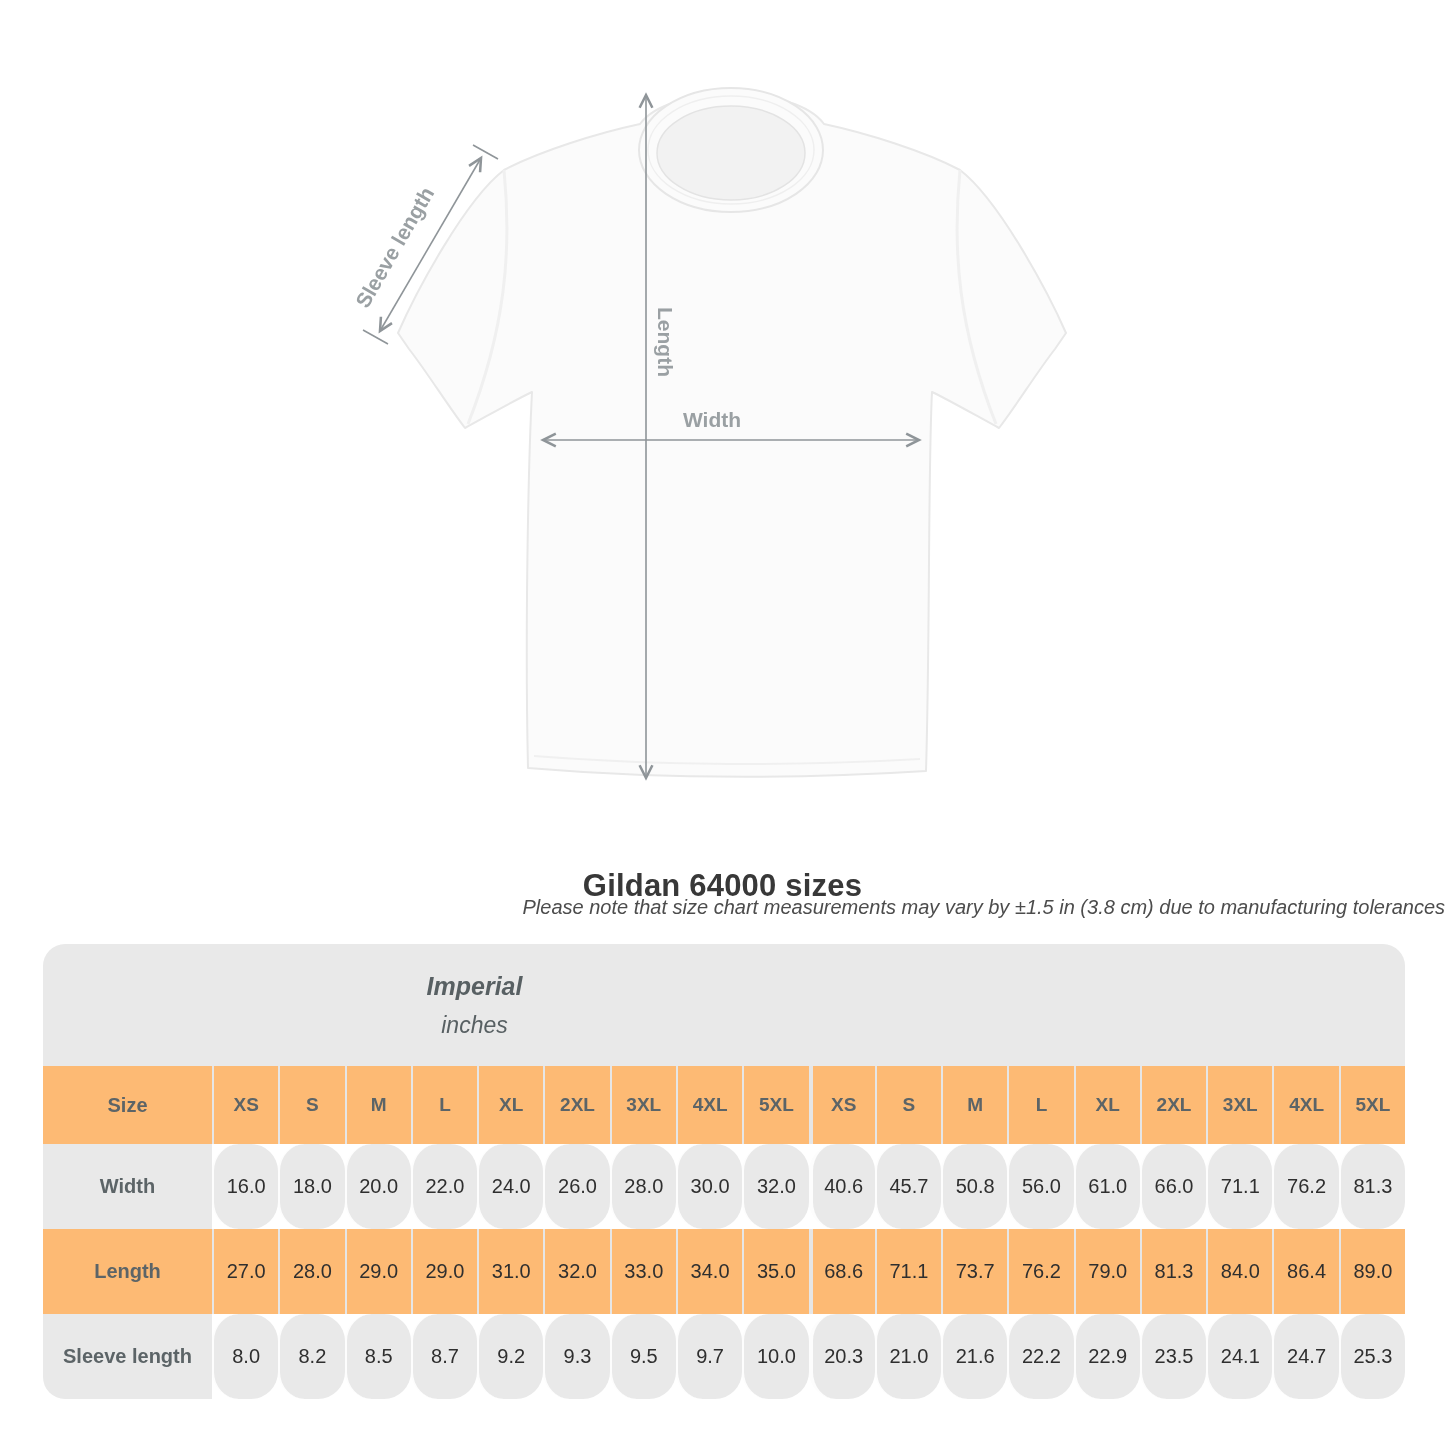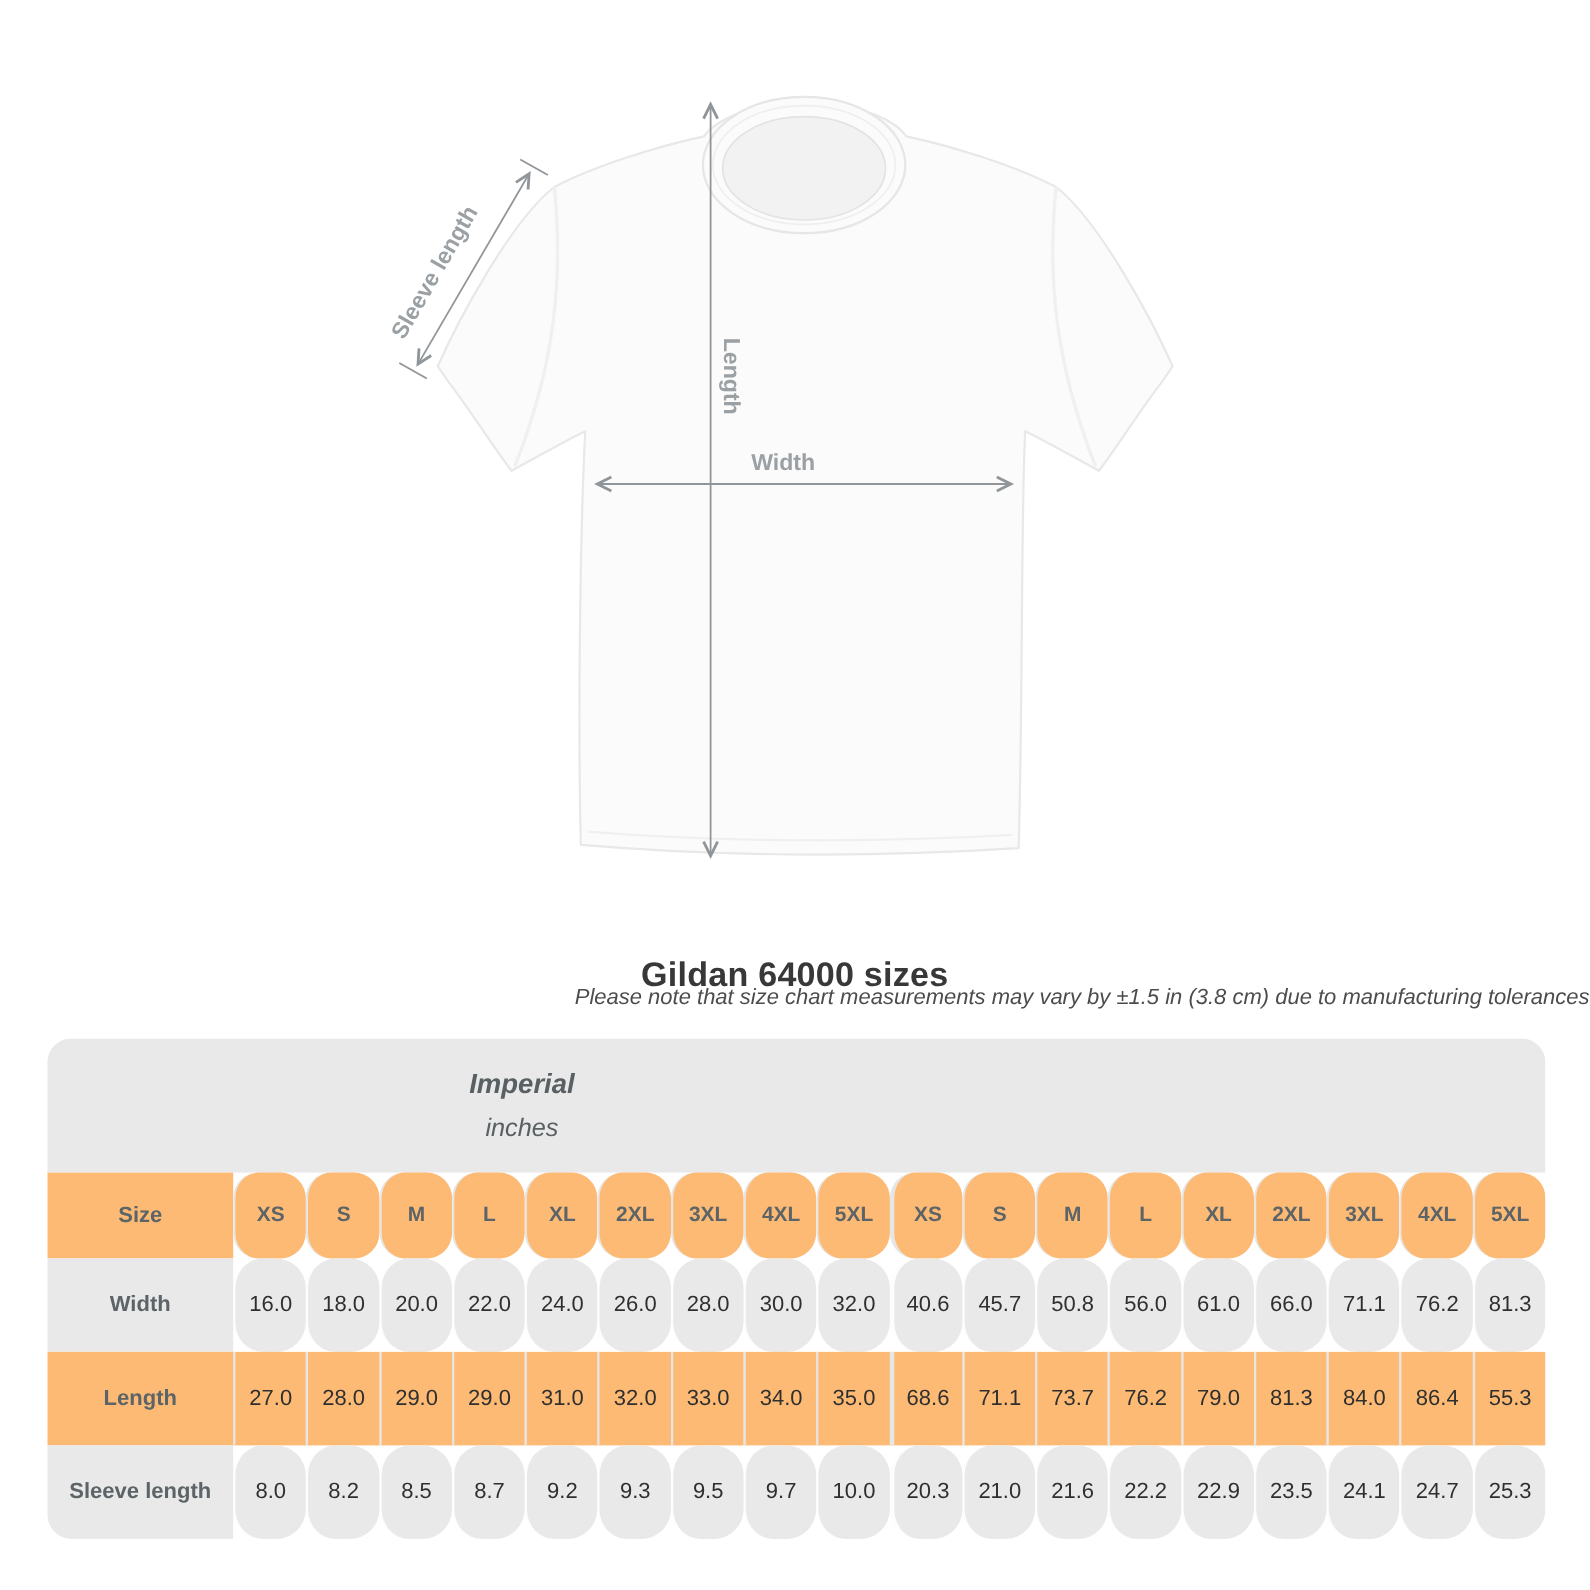--- a/index.html
+++ b/index.html
@@ -30,21 +30,21 @@
   .grid{display:grid;grid-template-columns:169px repeat(18,1fr);}
   .cell{
     display:flex;align-items:center;justify-content:center;
     font-size:20px;color:#2f2f2f;
   }
   .cell.r0{height:78px;}
   .cell.r1,.cell.r2,.cell.r3{height:85px;}
   .row-white{background:#fdba74;}
   .row-gray{background:#e9e9e9;}
   .cell.lbl{font-weight:bold;color:#5c6467;}
-  .cell.hdr{font-weight:bold;font-size:19px;color:#5c6467;border-radius:23px;}
+  .cell.hdr{font-weight:bold;font-size:19px;color:#5c6467;}
   
   .row-white.cell:not(.first){border-left:2px solid #e6e6e6;}
   .row-gray.cell:not(.first){border-left:2px solid #fdfdfd;border-radius:27px;}
   .row-white.cell.group-start{border-left-width:4px;}
   .row-gray.cell.group-start{border-left-width:4px;}
   svg text{font-family:"Liberation Sans", sans-serif;}
 </style>
 </head>
 <body>
 
@@ -154,21 +154,21 @@
       <div class="cell r2 row-white">34.0</div>
       <div class="cell r2 row-white">35.0</div>
       <div class="cell r2 row-white group-start">68.6</div>
       <div class="cell r2 row-white">71.1</div>
       <div class="cell r2 row-white">73.7</div>
       <div class="cell r2 row-white">76.2</div>
       <div class="cell r2 row-white">79.0</div>
       <div class="cell r2 row-white">81.3</div>
       <div class="cell r2 row-white">84.0</div>
       <div class="cell r2 row-white">86.4</div>
-      <div class="cell r2 row-white">55.3</div>
+      <div class="cell r2 row-white">89.0</div>
       <div class="cell r3 row-gray lbl first">Sleeve length</div>
       <div class="cell r3 row-gray">8.0</div>
       <div class="cell r3 row-gray">8.2</div>
       <div class="cell r3 row-gray">8.5</div>
       <div class="cell r3 row-gray">8.7</div>
       <div class="cell r3 row-gray">9.2</div>
       <div class="cell r3 row-gray">9.3</div>
       <div class="cell r3 row-gray">9.5</div>
       <div class="cell r3 row-gray">9.7</div>
       <div class="cell r3 row-gray">10.0</div>

